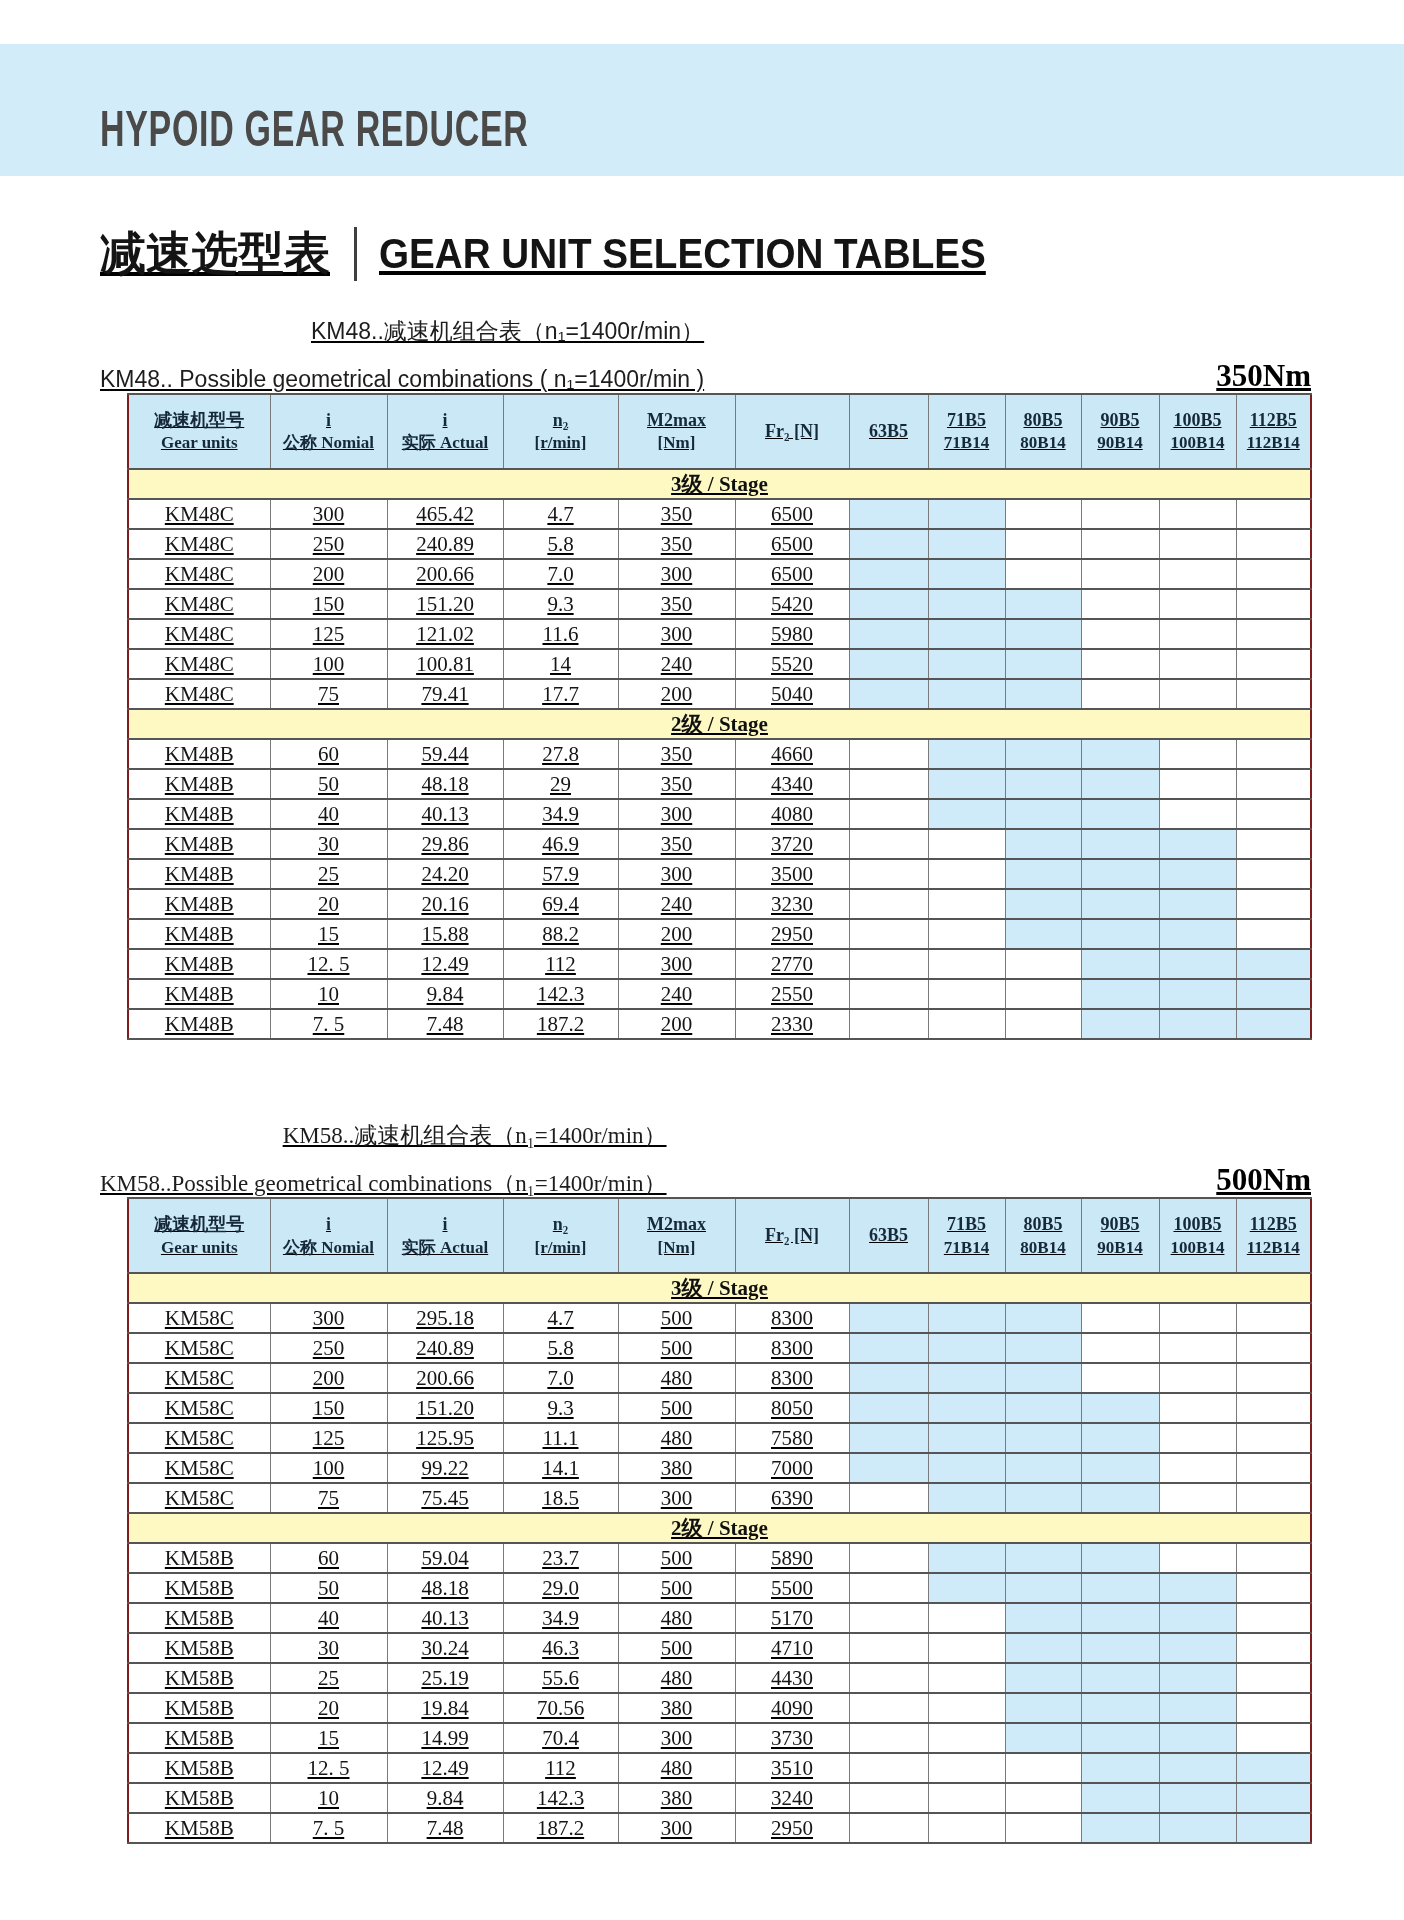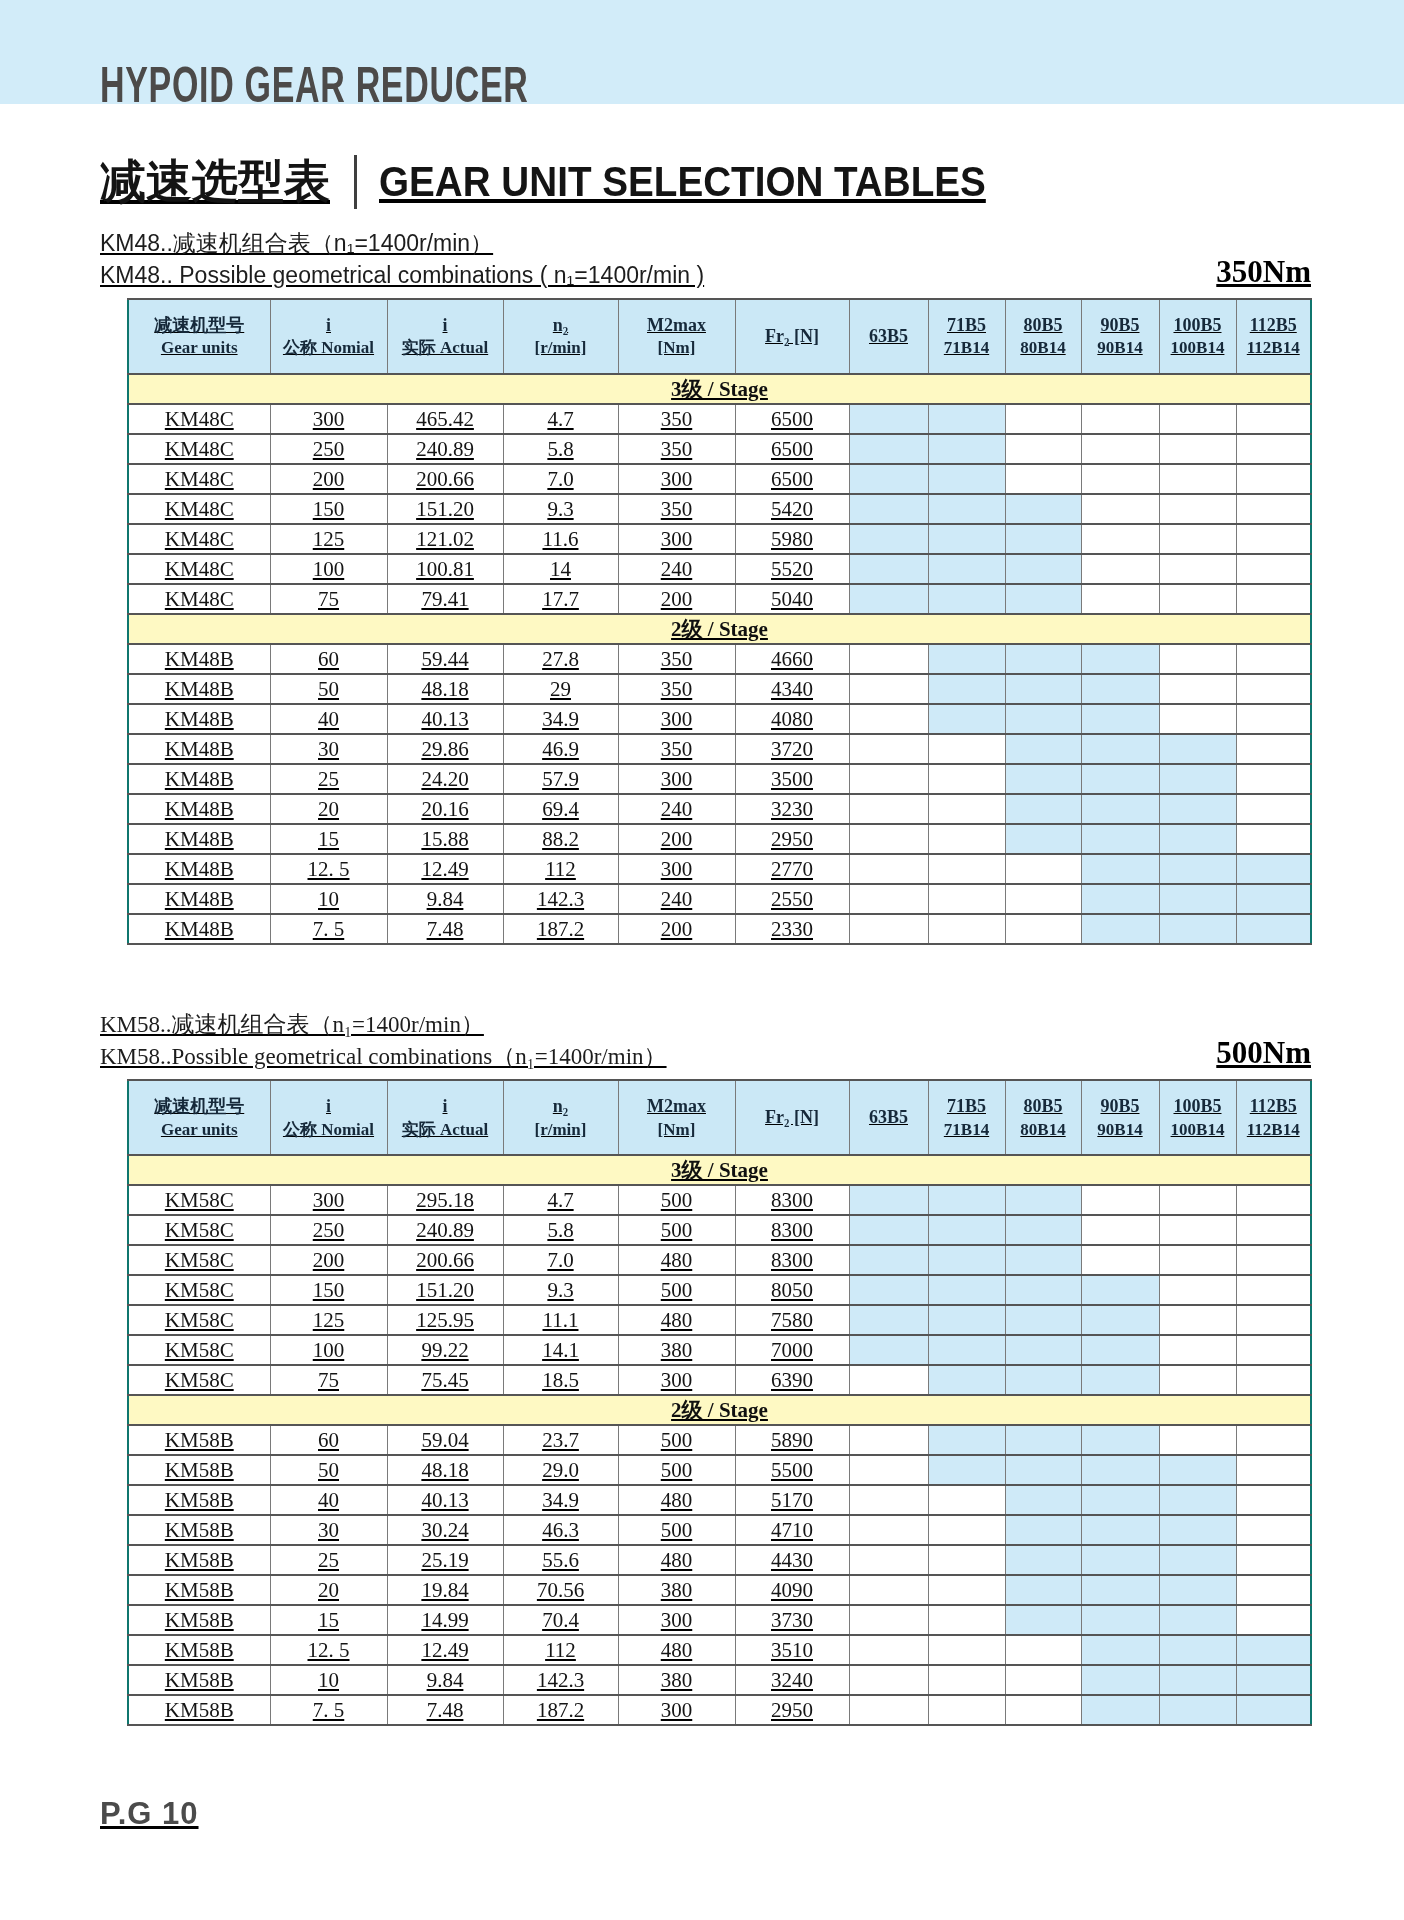--- a/index.html
+++ b/index.html
@@ -7,22 +7,23 @@
   body {
     height:1920px;
     background:#ffffff;
     font-family:"Liberation Serif", serif;
     position:relative;
     overflow:hidden;
   }
   
   .band {
     position:relative;
-    height:104px;
+    height:132px;
     background:#d2ecf9;
+    margin-top:44px;
   }
   .band-title {
     position:absolute;
     left:100px;
     top:60px;
     font-family:"Liberation Sans", sans-serif;
     font-weight:bold;
     font-size:50px;
     line-height:1;
     letter-spacing:1px;
@@ -74,39 +75,38 @@
   
   .table-block { width:1211px; }
   .table-block.first  { margin-top:16px; }
   .table-block.second { margin-top:62px; }
   .tb-head {
     display:flex;
     justify-content:space-between;
     align-items:flex-end;
   }
   .tb-titles { font-size:23px; color:#1d1d1d; line-height:1.2; }
-  .tb-titles div { margin-top:4px; white-space:nowrap; }
+  .tb-titles div { margin-top:20px; white-space:nowrap;text-align:right; }
   .sans-title { font-family:"Liberation Sans", sans-serif; }
   .serif-title { font-family:"Liberation Serif", serif; }
   .torque {
     font-family:"Liberation Serif", serif;
     font-weight:bold;
     font-size:31px;
     color:#000;
     line-height:1;
     padding-bottom:2px;
   }
 
   table {
     border-collapse:collapse;
     table-layout:fixed;
     width:1184px;
     margin-left:27px;
-    margin-top:9px;
-    border:2px solid #0f766e;
+    border:2px solid #7f1d1d;
   }
   col.c1{width:142px} col.c2{width:117px} col.c3{width:116px}
   col.c4{width:115px} col.c5{width:117px} col.c6{width:114px}
   col.c7{width:79px}  col.c8{width:77px}  col.c9{width:76px}
   col.c10{width:78px} col.c11{width:77px} col.c12{width:75px}
 
   th, td {
     border-left:1px solid #7a7a7a;
     border-right:1px solid #7a7a7a;
     border-top:2px solid #555555;

